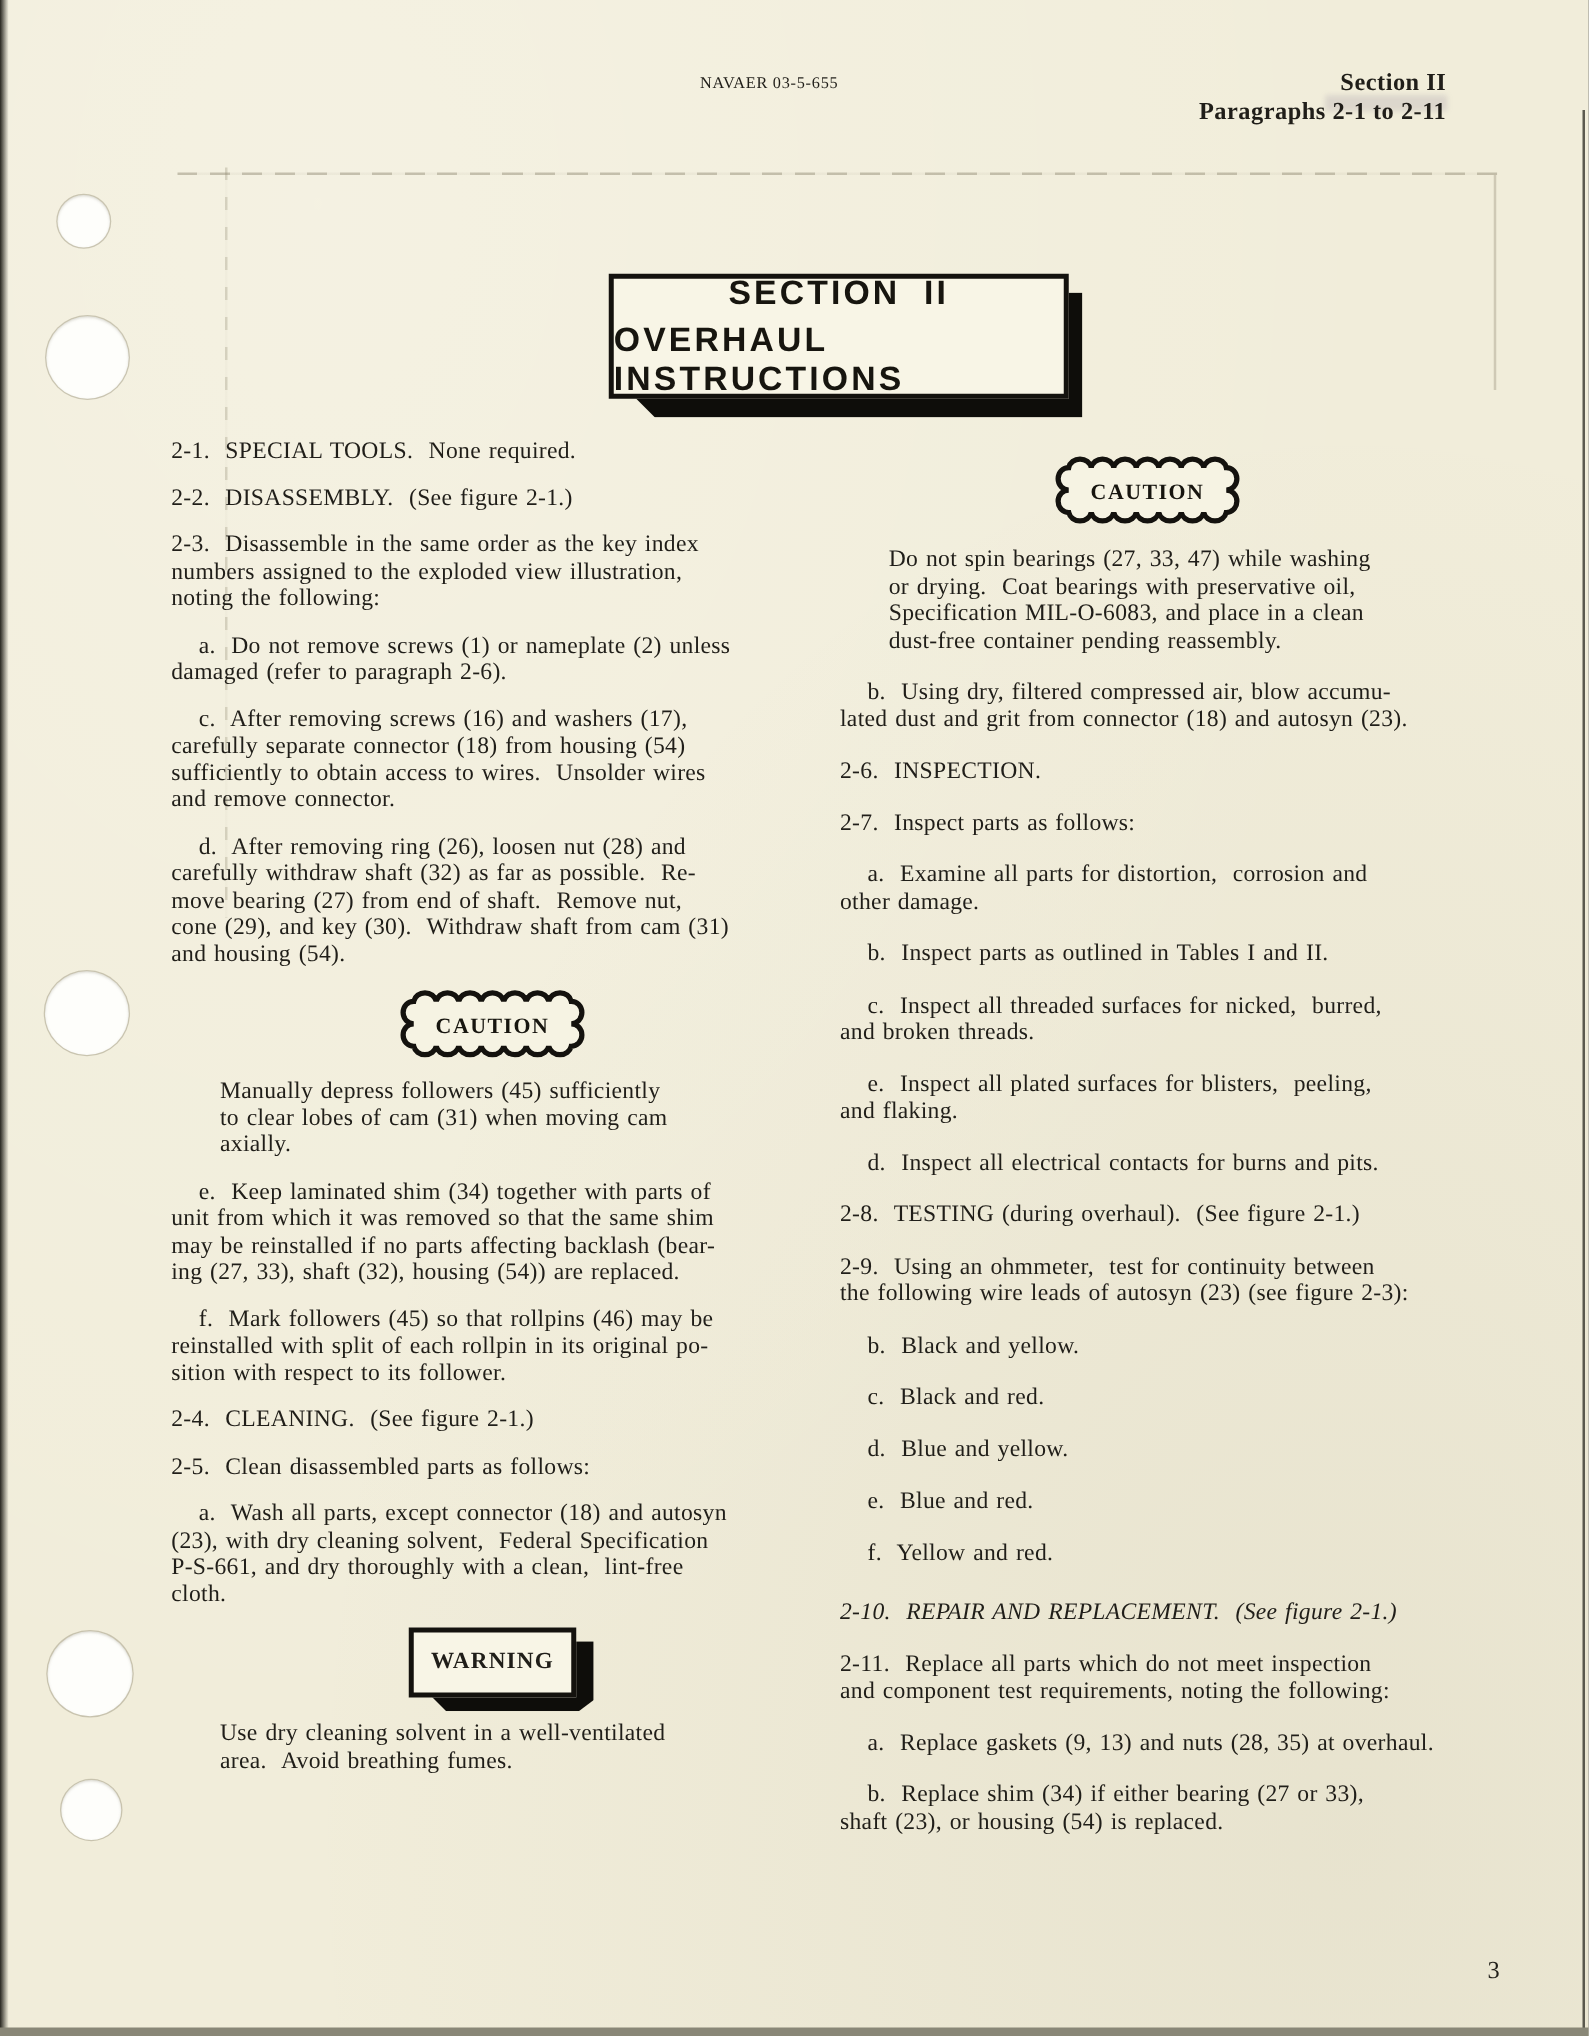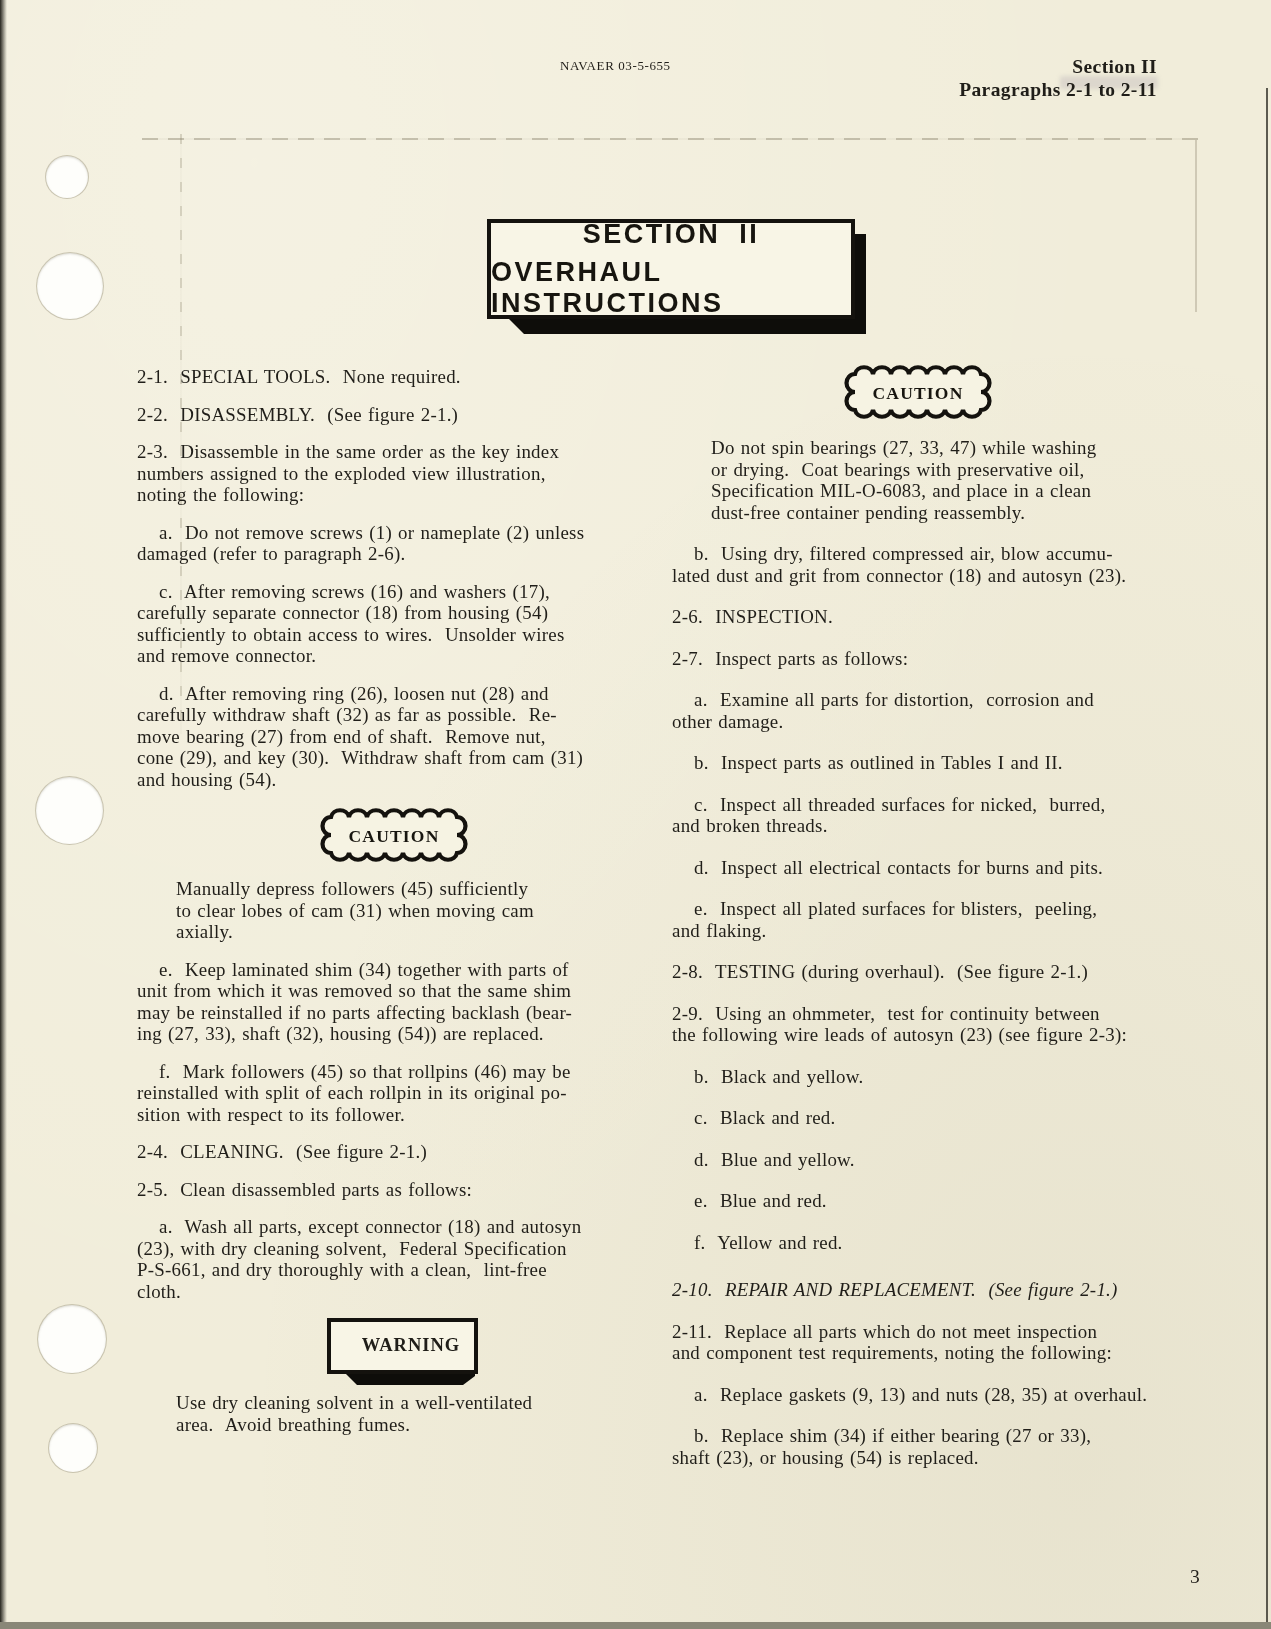--- a/index.html
+++ b/index.html
@@ -35,36 +35,36 @@
   
   .title-wrap{position:absolute;left:487px;top:219px;width:368px;height:100px;}
   .title-shadow{position:absolute;left:11px;top:15px;width:100%;height:100%;background:#0e0d0a;
     clip-path:polygon(0 0,100% 0,100% 100%,26px 100%,0 calc(100% - 26px));}
   .title-face{position:absolute;left:0;top:0;width:360px;height:92px;background:#f8f5e6;border:4px solid #14120e;
     display:flex;flex-direction:column;align-items:center;justify-content:center;gap:7px;}
   .title-face span{font-family:"Liberation Sans","DejaVu Sans",sans-serif;font-weight:700;font-size:27px;
     letter-spacing:2.5px;word-spacing:9px;color:#17150f;}
   
   .col{position:absolute;font-size:18.9px;line-height:21.5px;letter-spacing:0.25px;word-spacing:1.2px;}
-  .col-left{left:137px;top:366px;width:514px;}
+  .col-left{left:137px;top:350px;width:514px;}
   .col-right{left:672px;top:357px;width:492px;}
   .blk{white-space:pre;margin:0 0 16px 0;}
   .col-right .blk{margin-bottom:20px;}
   .sub{text-indent:22px;}
   .note{margin-left:39px;}
   .mt-lg{margin-top:26px;font-style:italic;}
   
   .caution-svg{display:block;margin:10px auto 14px auto;}
   .col-right .caution-svg{margin-top:6px;margin-bottom:16px;}
   
   .warn-wrap{position:relative;width:134px;height:56px;margin:12px auto 18px auto;}
   .warn-shadow{position:absolute;left:14px;top:11px;width:100%;height:100%;background:#0e0d0a;
     clip-path:polygon(0 0,100% 0,100% calc(100% - 9px),calc(100% - 12px) 100%,16px 100%,0 calc(100% - 16px));}
   .warn-face{position:absolute;left:0;top:0;width:126px;height:48px;background:#f8f5e6;border:4px solid #14120e;
-    display:flex;align-items:center;justify-content:center;padding-left:17px;}
+    display:flex;align-items:center;justify-content:center;}
   .warn-face span{font-weight:bold;font-size:18.5px;letter-spacing:1px;}
   .page-num{position:absolute;left:1190px;top:1566px;font-size:19.5px;}
 </style>
 </head>
 <body>
 
 <div id="page">
 
   <div class="edge-left"></div>
   <div class="edge-right"></div>
@@ -163,23 +163,23 @@
 dust-free container pending reassembly.</div>
     <div class="blk sub">b.  Using dry, filtered compressed air, blow accumu-
 lated dust and grit from connector (18) and autosyn (23).</div>
     <div class="blk para">2-6.  INSPECTION.</div>
     <div class="blk para">2-7.  Inspect parts as follows:</div>
     <div class="blk sub">a.  Examine all parts for distortion,  corrosion and
 other damage.</div>
     <div class="blk sub">b.  Inspect parts as outlined in Tables I and II.</div>
     <div class="blk sub">c.  Inspect all threaded surfaces for nicked,  burred,
 and broken threads.</div>
-    <div class="blk sub">d.  Inspect all electrical contacts for burns and pits.</div>
     <div class="blk sub">e.  Inspect all plated surfaces for blisters,  peeling,
 and flaking.</div>
+    <div class="blk sub">d.  Inspect all electrical contacts for burns and pits.</div>
     <div class="blk para">2-8.  TESTING (during overhaul).  (See figure 2-1.)</div>
     <div class="blk para">2-9.  Using an ohmmeter,  test for continuity between
 the following wire leads of autosyn (23) (see figure 2-3):</div>
     <div class="blk sub">b.  Black and yellow.</div>
     <div class="blk sub">c.  Black and red.</div>
     <div class="blk sub">d.  Blue and yellow.</div>
     <div class="blk sub">e.  Blue and red.</div>
     <div class="blk sub">f.  Yellow and red.</div>
     <div class="blk para mt-lg">2-10.  REPAIR AND REPLACEMENT.  (See figure 2-1.)</div>
     <div class="blk para">2-11.  Replace all parts which do not meet inspection

